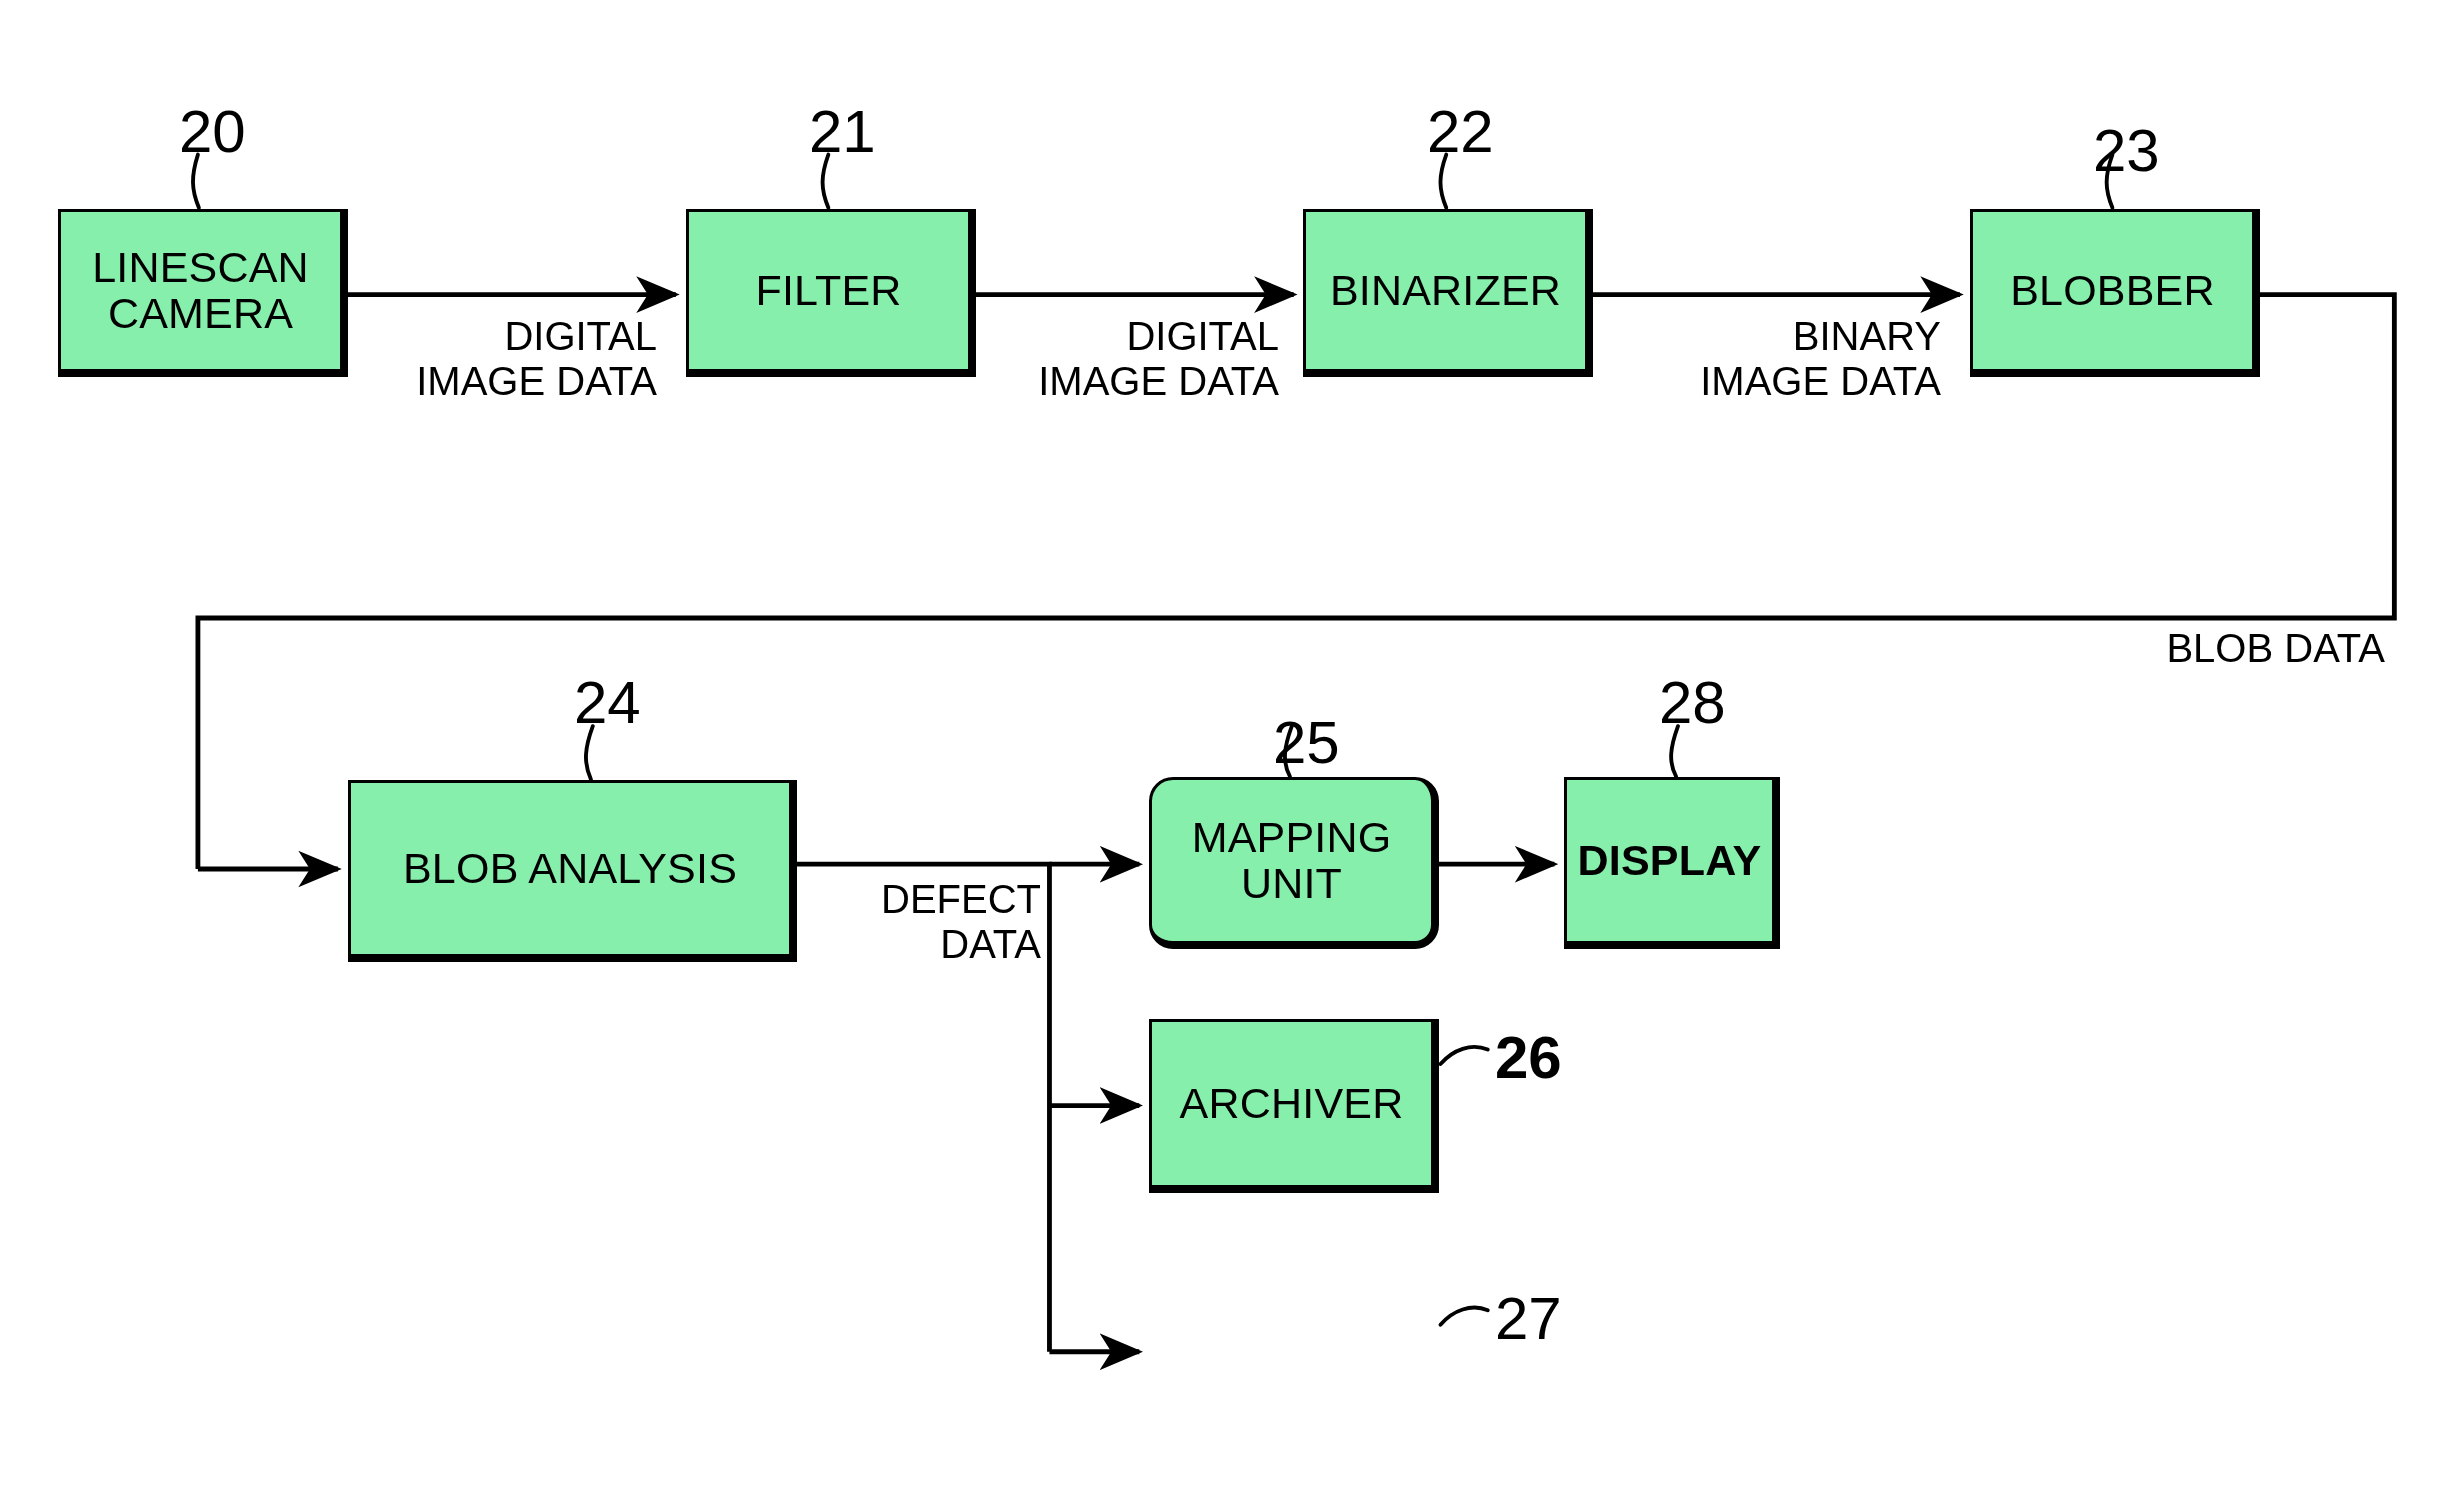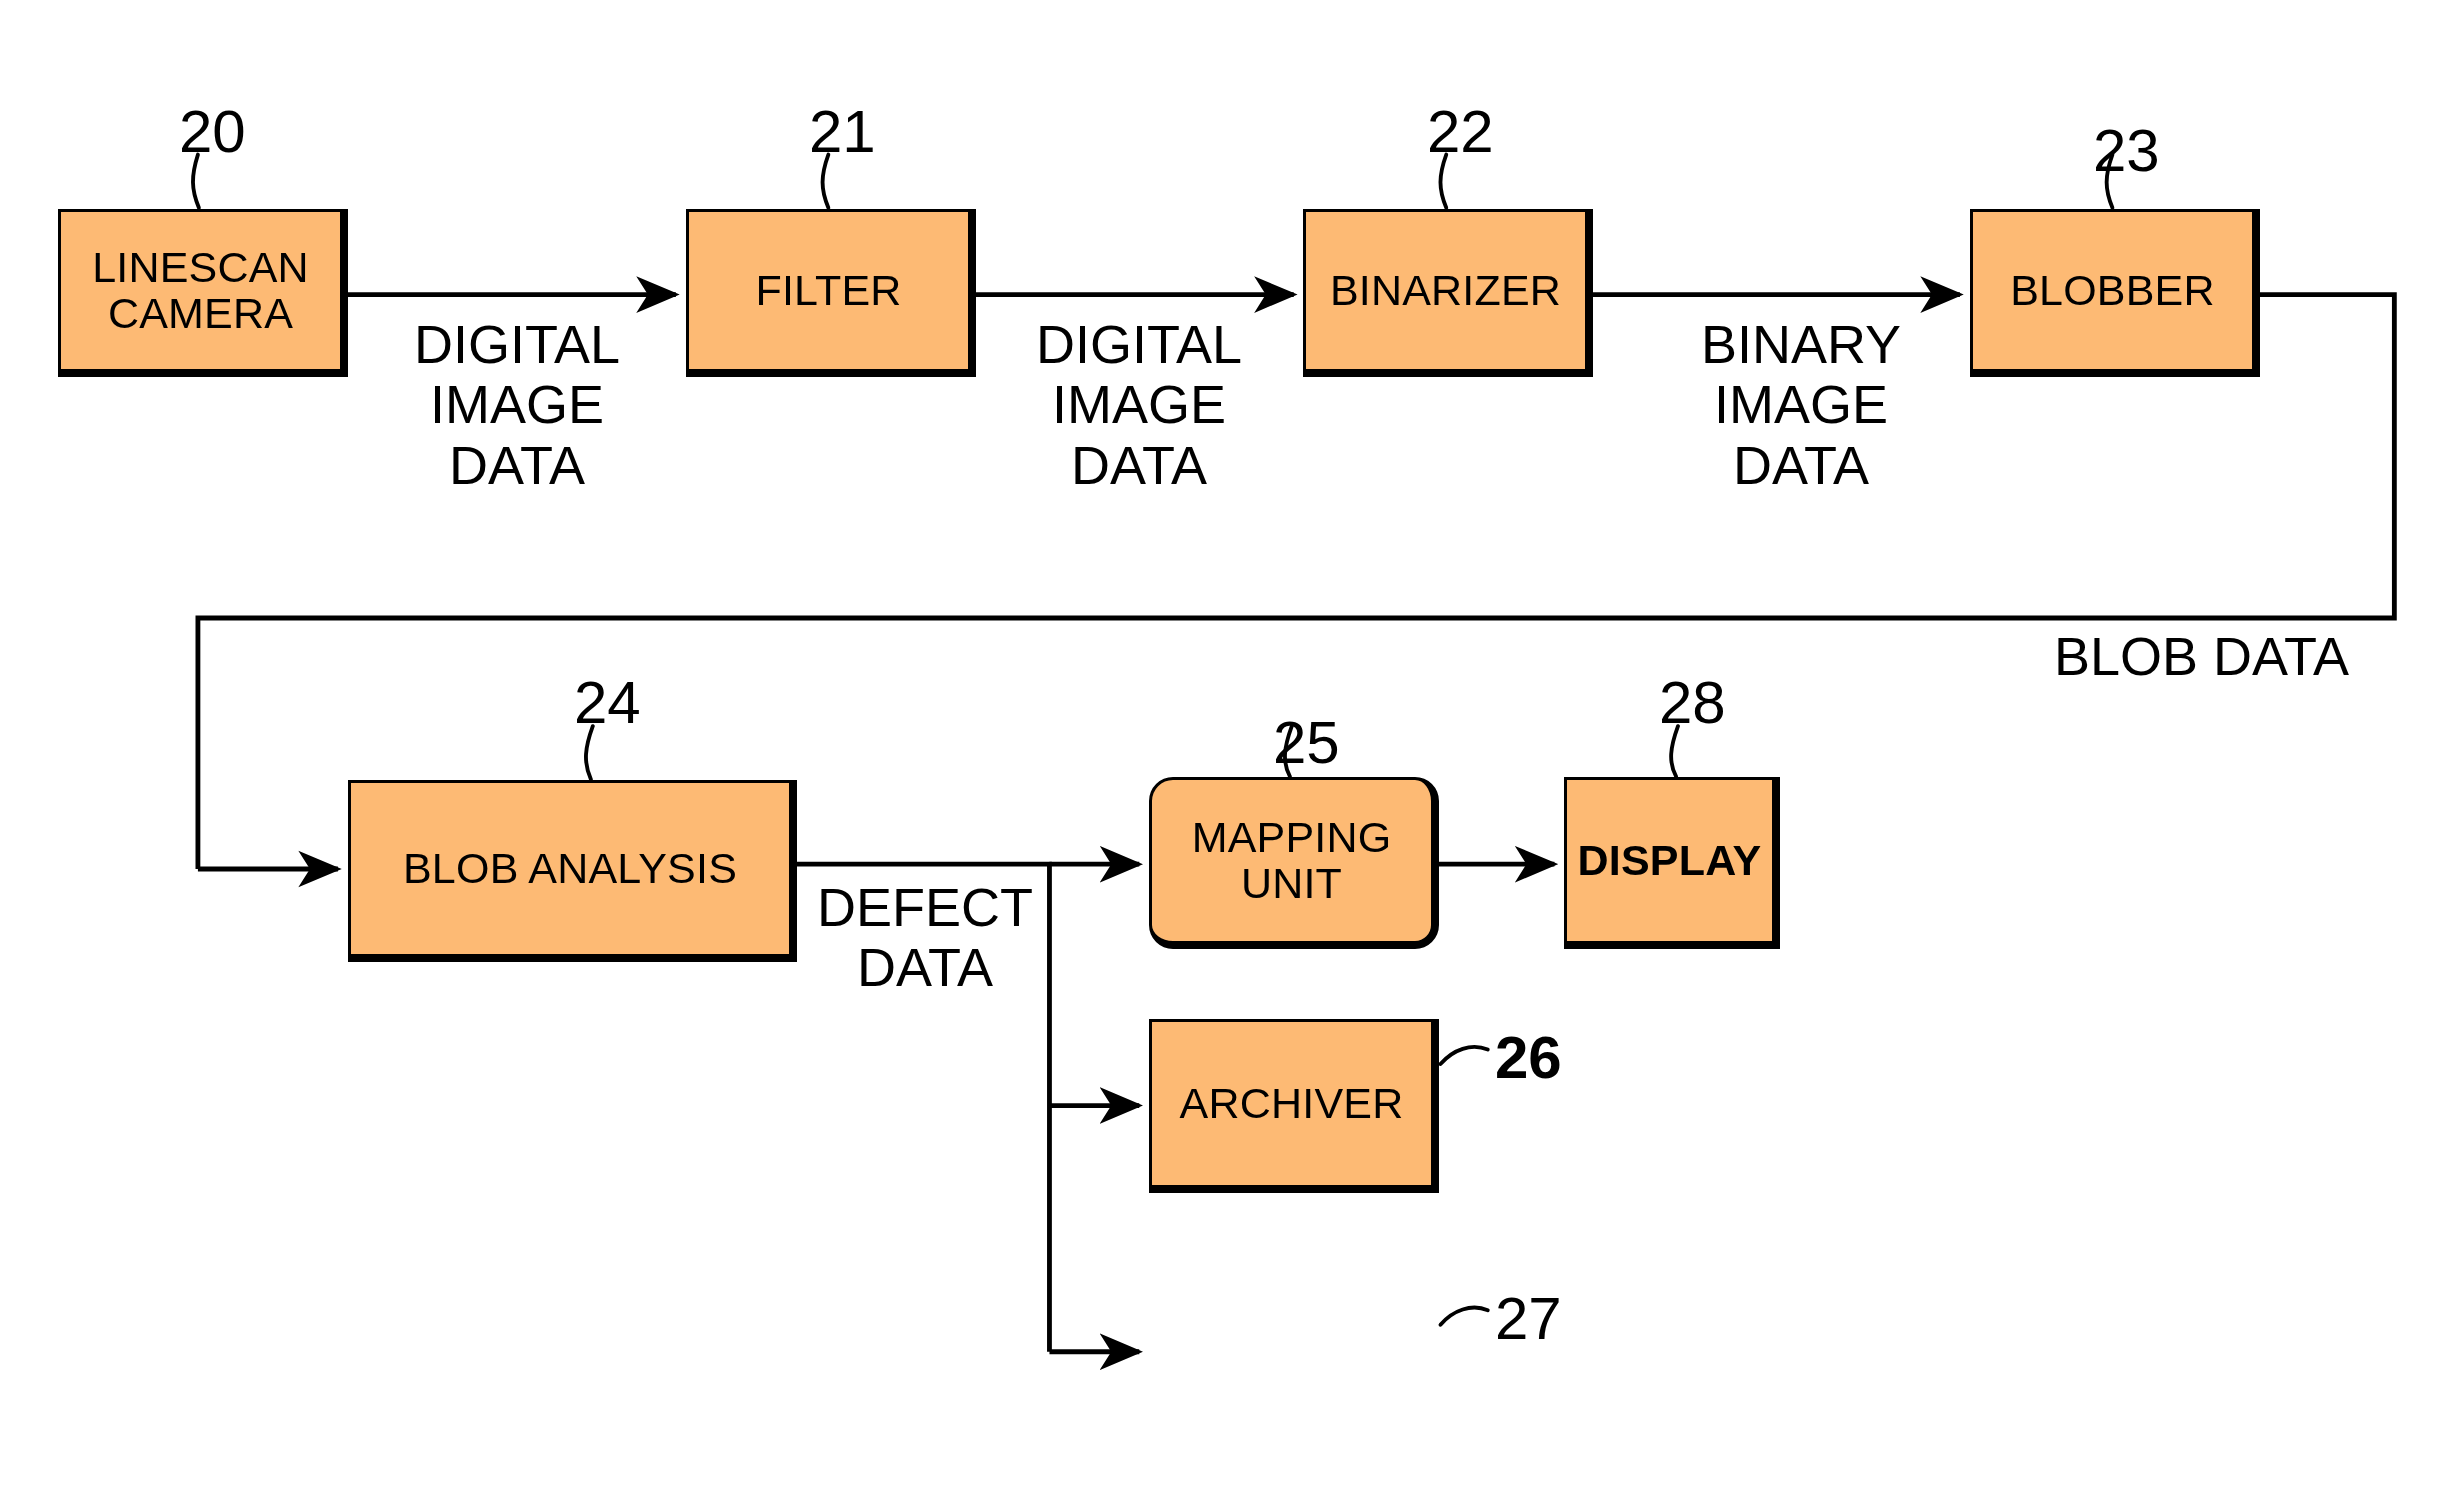--- a/index.html
+++ b/index.html
@@ -18,21 +18,21 @@
   #svg-layer {
     position: absolute;
     top: 0; left: 0;
     width: 2460px;
     height: 1487px;
   }
   .blk {
     position: absolute;
     box-sizing: border-box;
     border: 3.9px solid #000;
-    background: #fdba74;
+    background: #86efac;
     display: flex;
     align-items: center;
     justify-content: center;
     text-align: center;
     line-height: 1.06;
     color: #000;
     font-size: 43px;
     letter-spacing: 0.2px;
     z-index: 3;
   }
@@ -45,23 +45,23 @@
   .refnum {
     position: absolute;
     color: #000;
     font-size: 60px;
     z-index: 4;
     white-space: nowrap;
   }
   .edgelbl {
     position: absolute;
     color: #000;
-    font-size: 54px;
+    font-size: 40px;
     line-height: 1.12;
-    text-align: center;
+    text-align: right;
     white-space: pre-line;
     z-index: 4;
   }
 </style>
 </head>
 <body>
 
 <div id="canvas">
 
   <svg id="svg-layer" viewBox="0 0 2548 1540">

